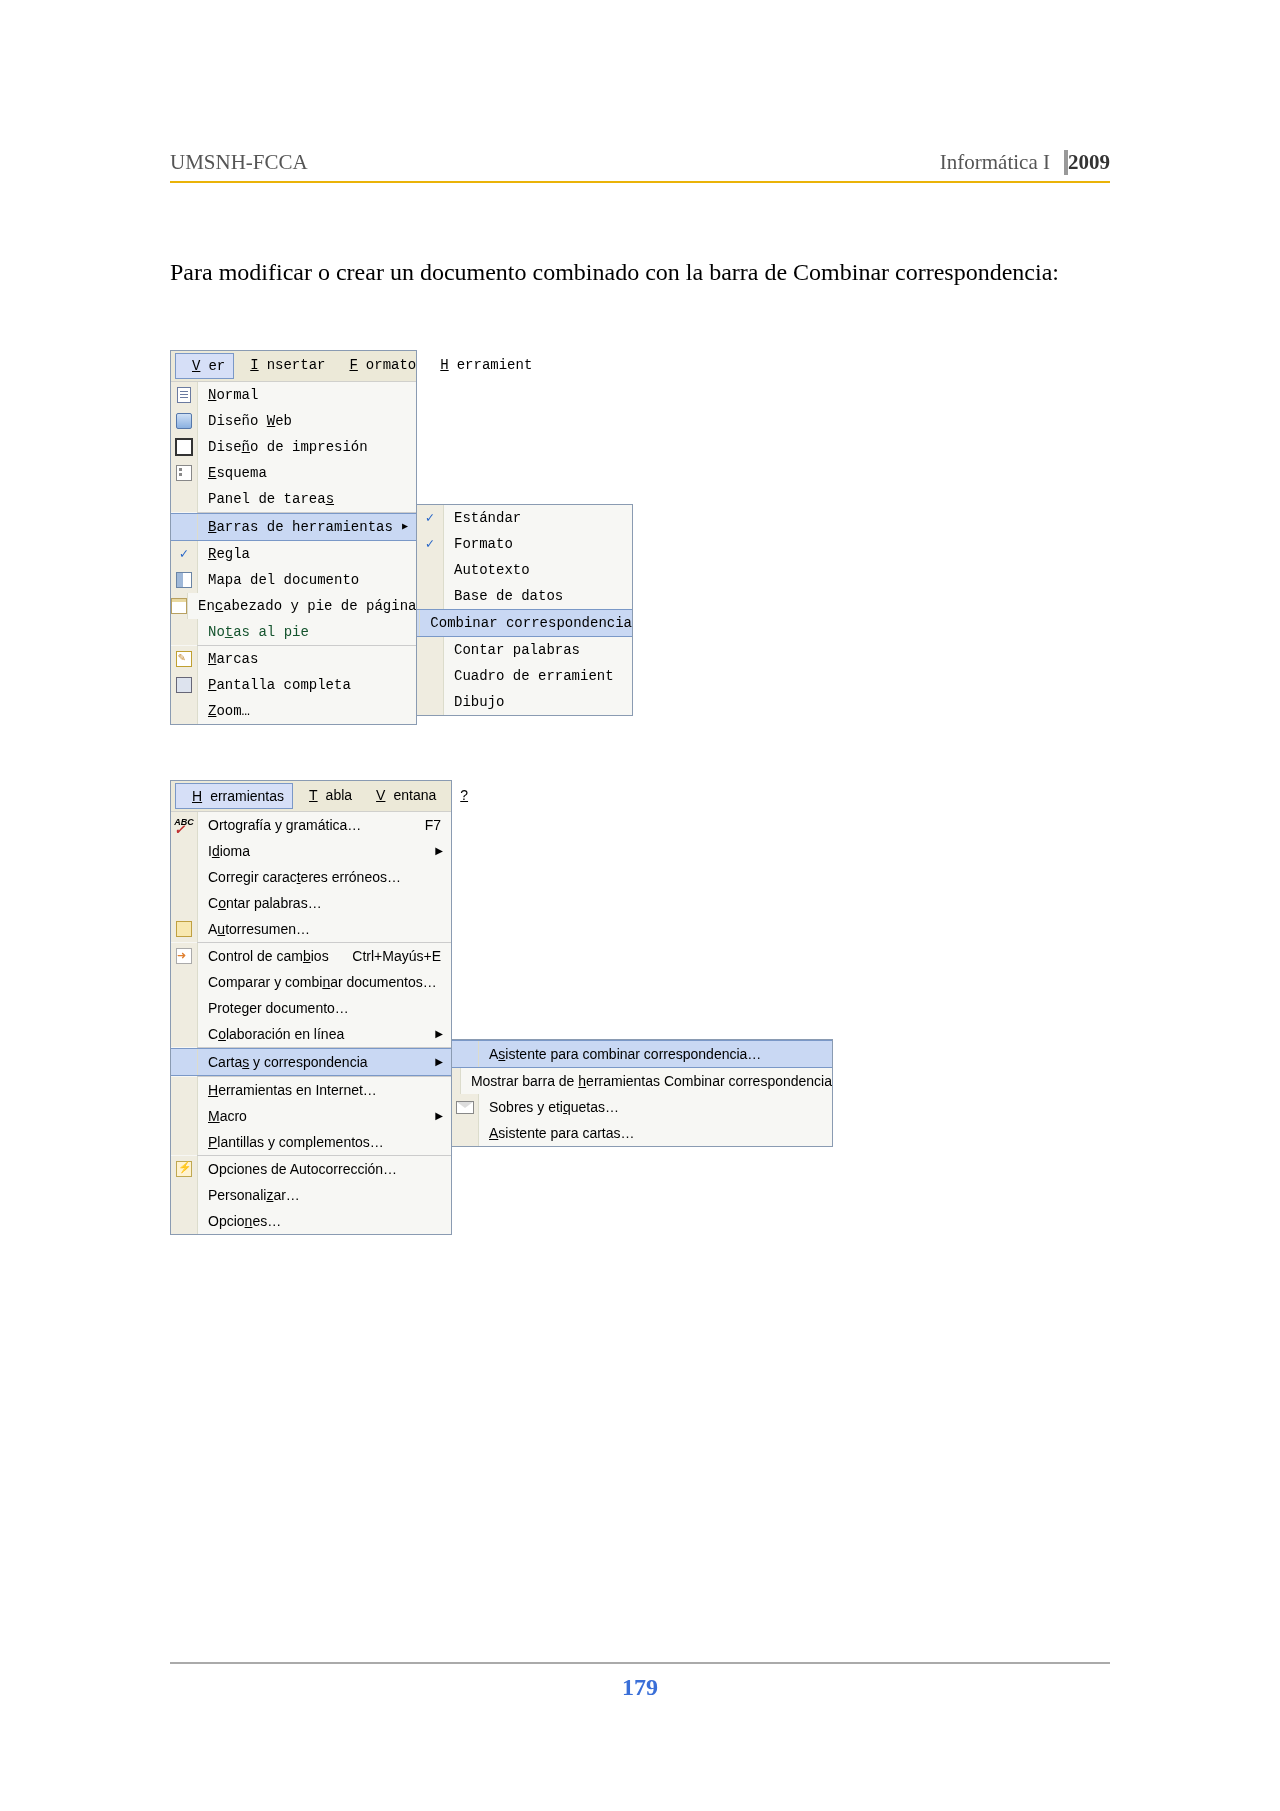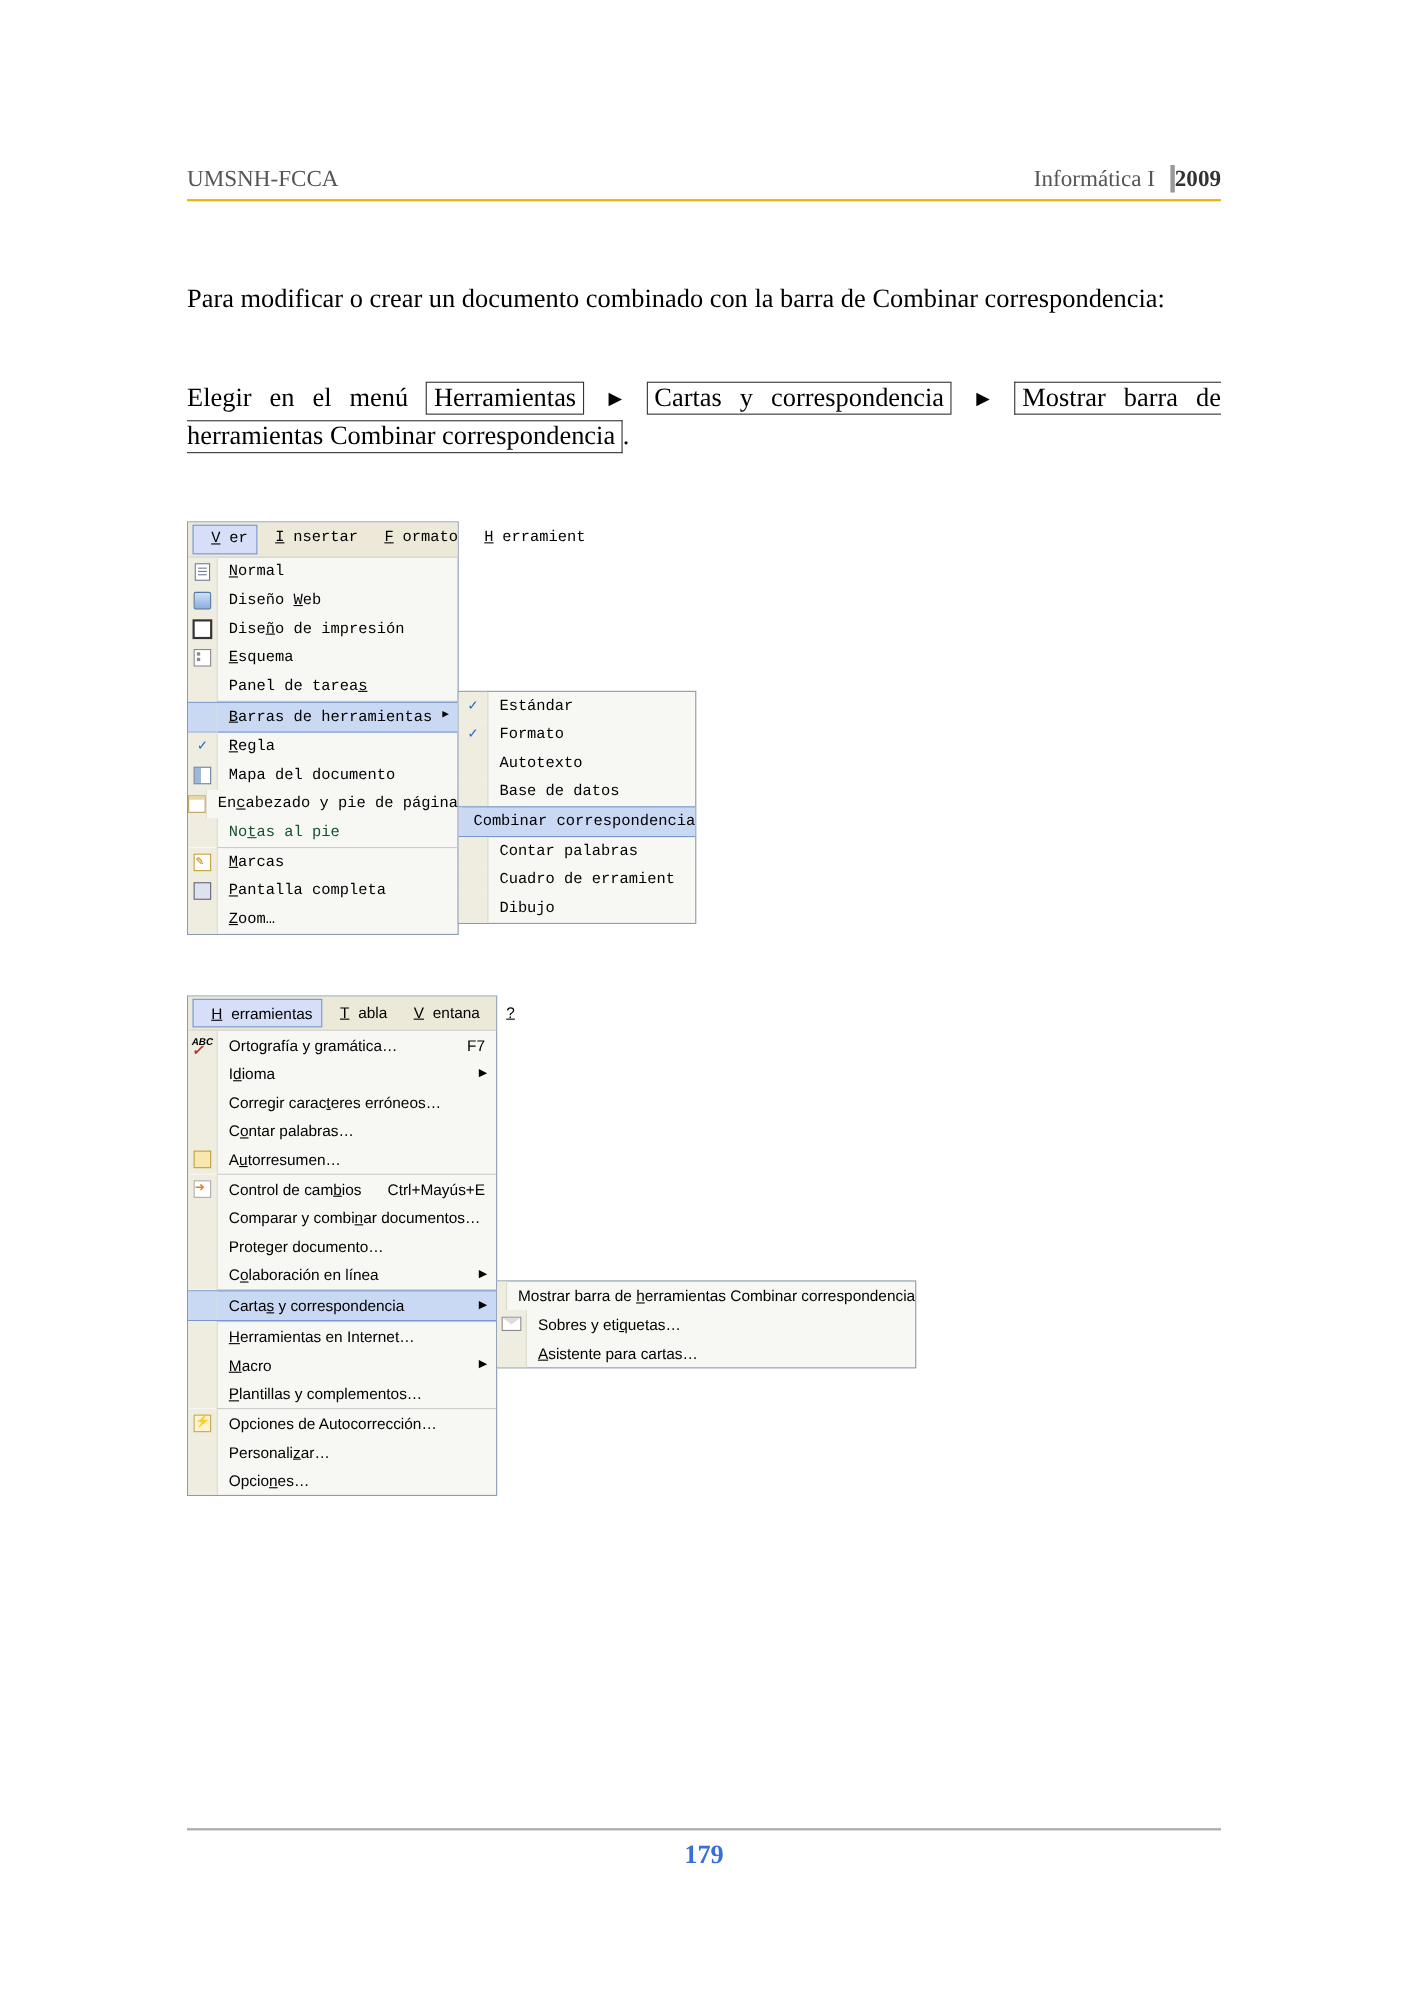--- a/index.html
+++ b/index.html
@@ -63,28 +63,20 @@
     <span class="hdr-right">
       <span>Informática I</span>
       <span class="hdr-year">2009</span>
     </span>
   </div>
 
   <div class="body-area">
     <div class="para">Para modificar o crear un documento combinado con la barra de Combinar correspondencia:</div>
 
 
-    <div class="step">
-      <span>Elegir  en  el  menú</span>
-      <span class="boxed">Herramientas</span>
-      <span class="tri">▶</span>
-      <span class="boxed">Cartas  y  correspondencia</span>
-      <span class="tri">▶</span>
-      <span class="boxed">Mostrar  barra  de herramientas Combinar correspondencia</span><span>.</span>
-    </div>
 
     <div class="screenshot menufont" id="shot1">
         <div style="display: flex; align-items: flex-start; font-family: Liberation Mono, monospace;">
           <div class="dropdown" style="width: 245px;">
             <div class="menubar">
               <span class="sel"><span class="under">V</span>er</span>
               <span><span class="under">I</span>nsertar</span>
               <span><span class="under">F</span>ormato</span>
               <span><span class="under">H</span>erramient</span>
             </div>
@@ -321,20 +313,24 @@
               <div class="lbl">Personali<span class="under">z</span>ar…</div>
             </div>
             <div class="row">
               <div class="iconcol">
                 <span></span>
               </div>
               <div class="lbl">Opcio<span class="under">n</span>es…</div>
             </div>
           </div>
           <div class="dropdown" style="width: 380px; margin-top: 259px; margin-left: -1px;">
+            <div class="row sel">
+              <div class="iconcol"></div>
+              <div class="lbl">A<span class="under">s</span>istente para combinar correspondencia…</div>
+            </div>
             <div class="row">
               <div class="iconcol"></div>
               <div class="lbl">Mostrar barra de <span class="under">h</span>erramientas Combinar correspondencia</div>
             </div>
             <div class="row">
               <div class="iconcol">
                 <span class="icon i-env"></span>
               </div>
               <div class="lbl">Sobres y eti<span class="under">q</span>uetas…</div>
             </div>

